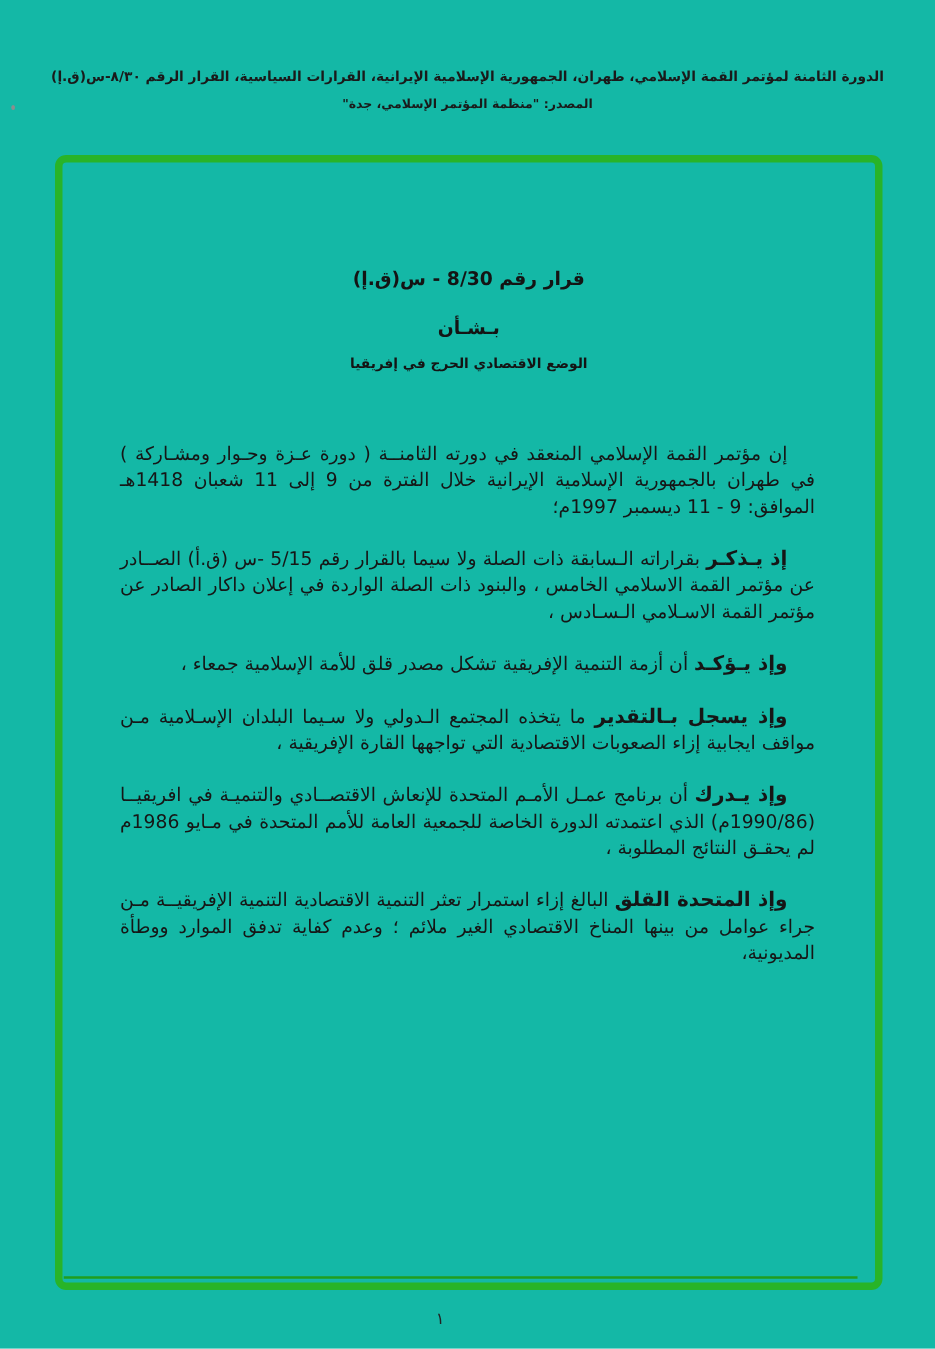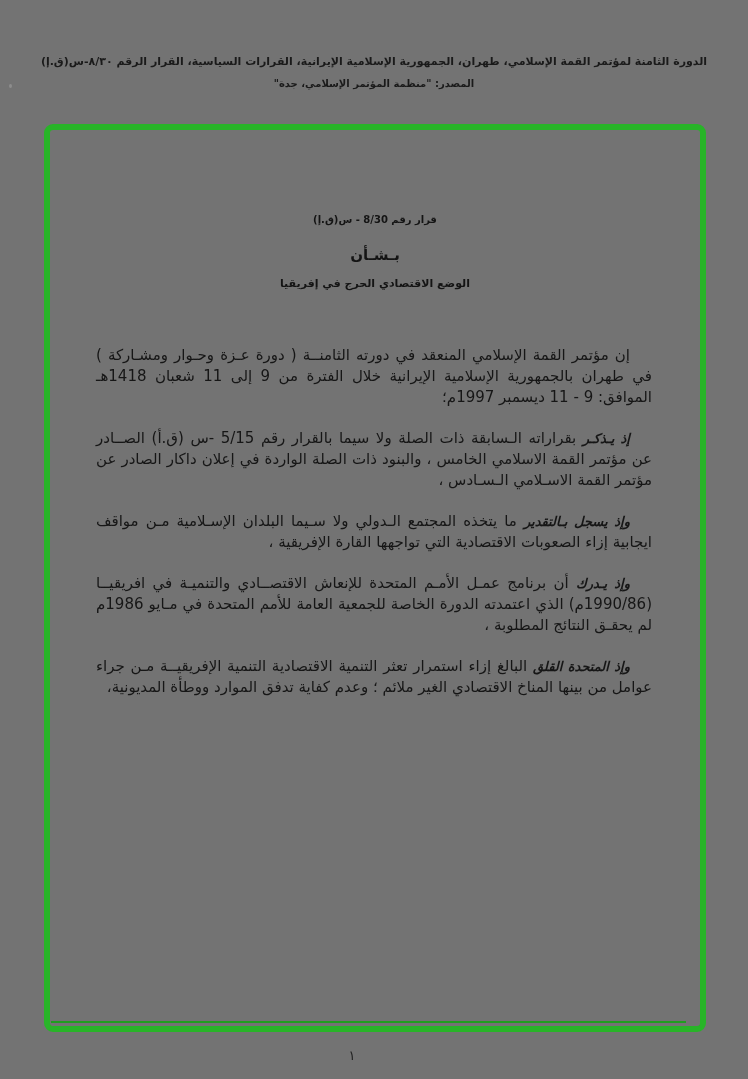--- a/index.html
+++ b/index.html
@@ -1,43 +1,43 @@
 <!DOCTYPE html>
 <html lang="ar"><head>
 <meta charset="utf-8">
 <style>
   html,body{margin:0;padding:0;background:#ffffff;}
   .sheet{
-    position:relative;width:748px;height:1079px;background:#737373;overflow:hidden;
+    position:relative;width:748px;height:1079px;background:#14b8a6;overflow:hidden;
     font-family:"DejaVu Sans",sans-serif;color:#1a1a1a;
   }
   
   .doc-header{position:absolute;top:54px;left:8px;right:8px;text-align:center;direction:rtl;font-weight:bold;}
   .doc-header .h1{font-size:11px;line-height:1.5;letter-spacing:0;}
   .doc-header .h2{font-size:10px;margin-top:7px;}
   
   .speck{position:absolute;left:9px;top:84px;width:3px;height:4px;background:#8d8d8d;border-radius:50%;}
   
   .green-box{
     position:absolute;left:44px;top:124px;width:650px;height:896px;
     border:6px solid #28b428;border-radius:9px;box-sizing:content-box;
   }
   .green-box::after{ 
     content:"";position:absolute;left:1px;right:14px;bottom:3px;height:2px;background:#1f9e1f;
   }
   
   .title-block{margin-top:84px;text-align:center;direction:rtl;font-weight:bold;color:#141414;}
-  .title-1{font-size:10px;}
+  .title-1{font-size:15px;}
   .title-2{font-size:15px;margin-top:21px;}
   .title-3{font-size:11px;margin-top:13px;}
   
   .body-text{direction:rtl;text-align:justify;margin:55px 32px 0 30px;font-size:15px;color:#161616;}
   .body-text p{margin:20px 16px 0;line-height:21px;text-indent:22px;}
   .body-text p:first-child{margin-top:0;}
-  .lead{font-weight:bold;font-size:13px;font-style:italic;}
+  .lead{font-weight:bold;font-size:16px;}
   
   .page-number{position:absolute;bottom:16px;left:0;right:44px;text-align:center;font-size:13px;color:#222;}
 </style>
 </head>
 <body>
 
 <div class="sheet">
 
   <div class="doc-header">
     <div class="h1">الدورة الثامنة لمؤتمر القمة الإسلامي، طهران، الجمهورية الإسلامية الإيرانية، القرارات السياسية، القرار الرقم ٨/٣٠-س(ق.إ)</div>
@@ -49,20 +49,21 @@
   <div class="green-box">
     <div class="title-block">
       <div class="title-1">قرار رقم 8/30 - س(ق.إ)</div>
       <div class="title-2">بـشـأن</div>
       <div class="title-3">الوضع الاقتصادي الحرج في إفريقيا</div>
     </div>
 
     <div class="body-text">
       <p><b class="lead"></b> <span>إن مؤتمر القمة الإسلامي المنعقد في دورته الثامنــة ( دورة عـزة وحـوار ومشـاركة ) في طهران بالجمهورية الإسلامية الإيرانية خلال الفترة من 9 إلى 11 شعبان 1418هـ الموافق: 9 - 11 ديسمبر 1997م؛</span></p>
       <p><b class="lead">إذ يـذكـر</b> <span>بقراراته الـسابقة ذات الصلة ولا سيما بالقرار رقم 5/15 -س (ق.أ) الصــادر عن مؤتمر القمة الاسلامي الخامس ، والبنود ذات الصلة الواردة في إعلان داكار الصادر عن مؤتمر القمة الاسـلامي الـسـادس ،</span></p>
+      <p><b class="lead">وإذ يـؤكـد</b> <span>أن أزمة التنمية الإفريقية تشكل مصدر قلق للأمة الإسلامية جمعاء ،</span></p>
       <p><b class="lead">وإذ يسجل بـالتقدير</b> <span>ما يتخذه المجتمع الـدولي ولا سـيما البلدان الإسـلامية مـن مواقف ايجابية إزاء الصعوبات الاقتصادية التي تواجهها القارة الإفريقية ،</span></p>
       <p><b class="lead">وإذ يـدرك</b> <span>أن برنامج عمـل الأمـم المتحدة للإنعاش الاقتصــادي والتنميـة في افريقيــا (1990/86م) الذي اعتمدته الدورة الخاصة للجمعية العامة للأمم المتحدة في مـايو 1986م لم يحقـق النتائج المطلوبة ،</span></p>
       <p><b class="lead">وإذ المتحدة القلق</b> <span>البالغ إزاء استمرار تعثر التنمية الاقتصادية التنمية الإفريقيــة مـن جراء عوامل من بينها المناخ الاقتصادي الغير ملائم ؛ وعدم كفاية تدفق الموارد ووطأة المديونية،</span></p>
     </div>
   </div>
 
   <div class="page-number">١</div>
 
 </div>
 

